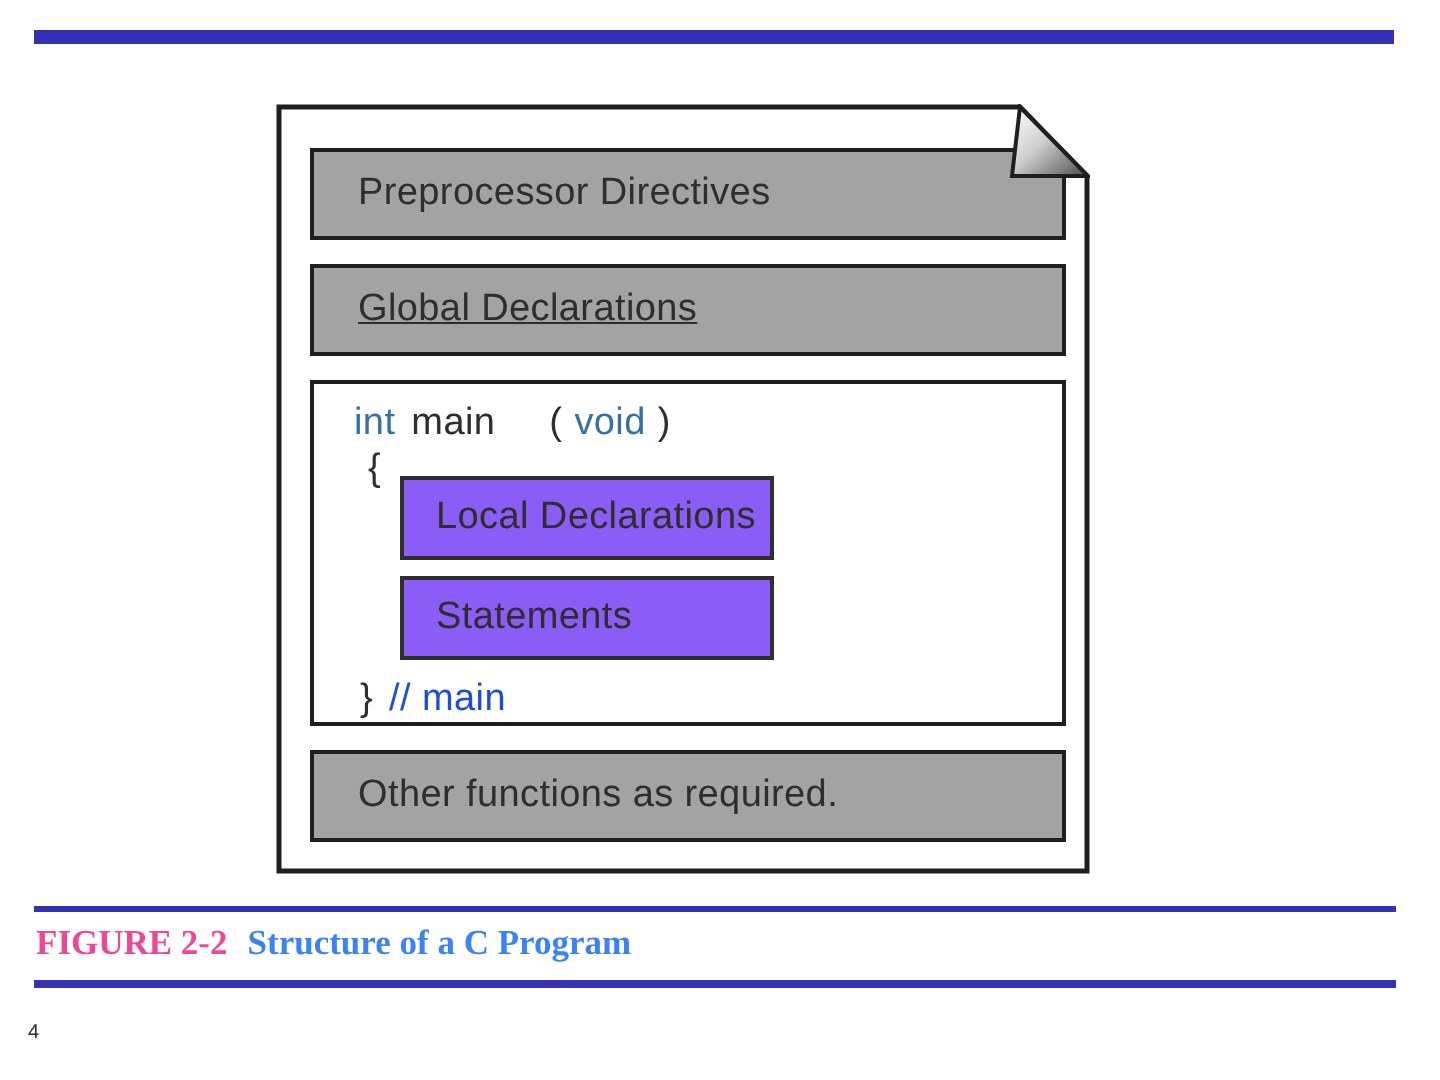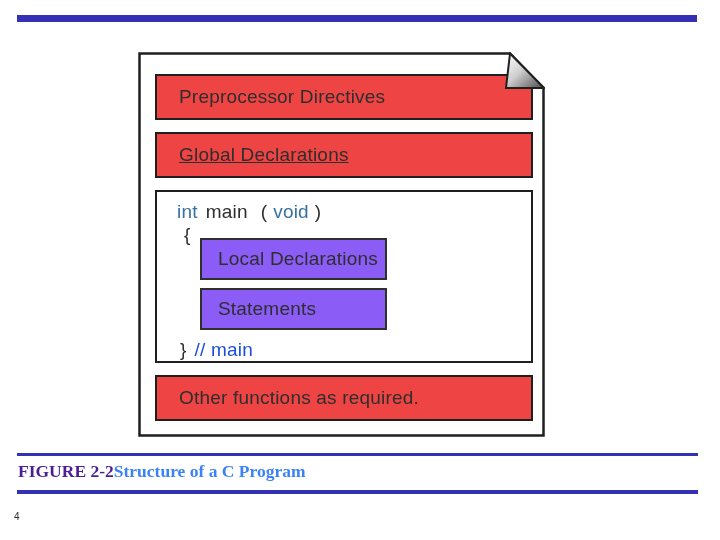--- a/index.html
+++ b/index.html
@@ -23,21 +23,21 @@
   .doc {
     position: absolute; left: 138px; top: 52px;
     width: 407px; height: 385px;
   }
   .doc-outline { position: absolute; left: 0; top: 0; z-index: 0; }
   .doc-fold    { position: absolute; left: 0; top: 0; z-index: 3; pointer-events: none; }
 
   .ibox {
     position: absolute; z-index: 1;
     box-sizing: border-box;
-    background: #ef4444;
+    background: #a3a3a3;
     border: 2px solid #1f1f1f;
     display: flex; align-items: center;
     padding-left: 22px;
     font-size: 19px; color: #2e2e2e;
     letter-spacing: 0.2px;
     white-space: nowrap;
   }
   .box1 { left: 17px; top: 22px;  width: 378px; height: 46px;
           clip-path: polygon(0 0, 374px 0, 378px 15px, 378px 100%, 0 100%); }
   .box2 { left: 17px; top: 80px;  width: 378px; height: 46px; text-decoration: underline; }
@@ -49,21 +49,21 @@
     background: #ffffff; border: 2px solid #1f1f1f;
   }
   .code-line {
     position: absolute;
     font-size: 19px; line-height: 24px; color: #2e2e2e;
     white-space: nowrap; letter-spacing: 0.2px;
   }
   .sig   { left: 20px; top: 8px; }
   .sig .kw { color: #36719F; }
   .sig .sp-a { margin-right: 8px; }
-  .sig .sp-b { margin-right: 13px; }
+  .sig .sp-b { margin-right: 27px; }
   .sig .sp-c { margin-right: 6px; }
   .brace-open  { left: 27px; top: 31px; }
   .brace-close { left: 23px; top: 146px; }
   .brace-close .cmt { color: #1d4ed8; margin-left: 8px; }
 
   .ybox {
     position: absolute; box-sizing: border-box;
     background: #8b5cf6;
     border: 2px solid #30302a;
     display: flex; align-items: center;
@@ -77,21 +77,21 @@
   
   .rule { position: absolute; left: 17px; width: 681px; background: #3431B4; }
   .rule-top    { top: 453px; height: 3px; }
   .rule-bottom { top: 490px; height: 4px; }
   .caption {
     position: absolute; left: 18px; top: 461px;
     font-family: "Liberation Serif", serif;
     font-weight: bold; font-size: 17.5px;
     white-space: nowrap;
   }
-  .fig-label { color: #4c1d95; }
+  .fig-label { color: #ec4899; margin-right: 10px; }
   .fig-title { color: #3b82f6; }
 
   
   .footer {
     position: absolute; left: 14px; top: 511px; width: 680px;
     display: flex; justify-content: space-between;
     font-size: 10px; color: #2b2b2b;
   }
 </style>
 </head>

